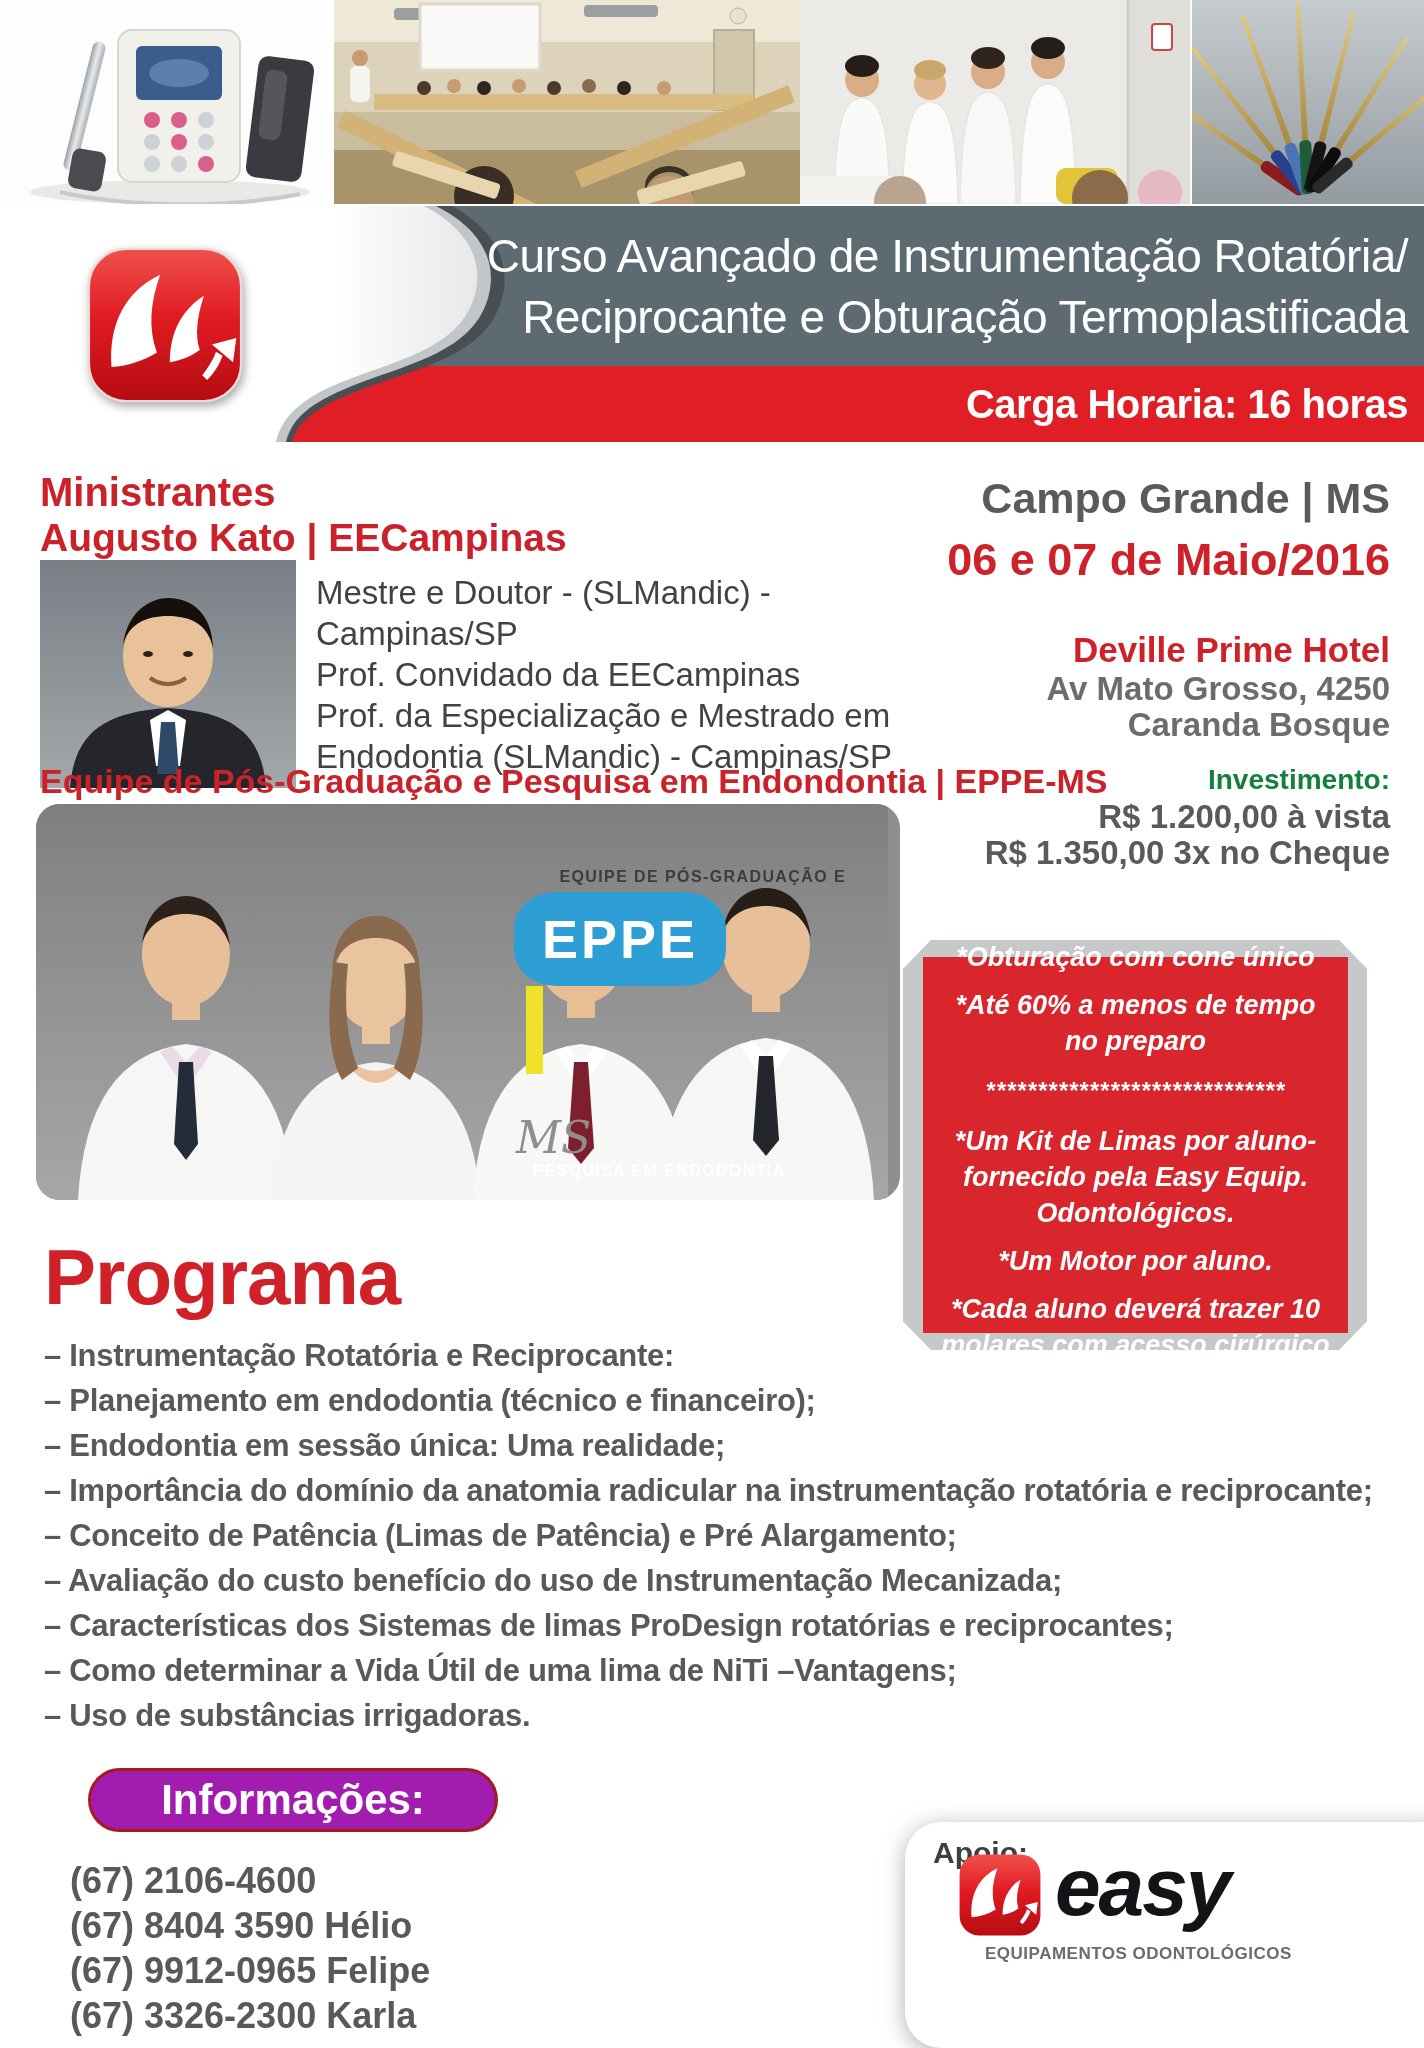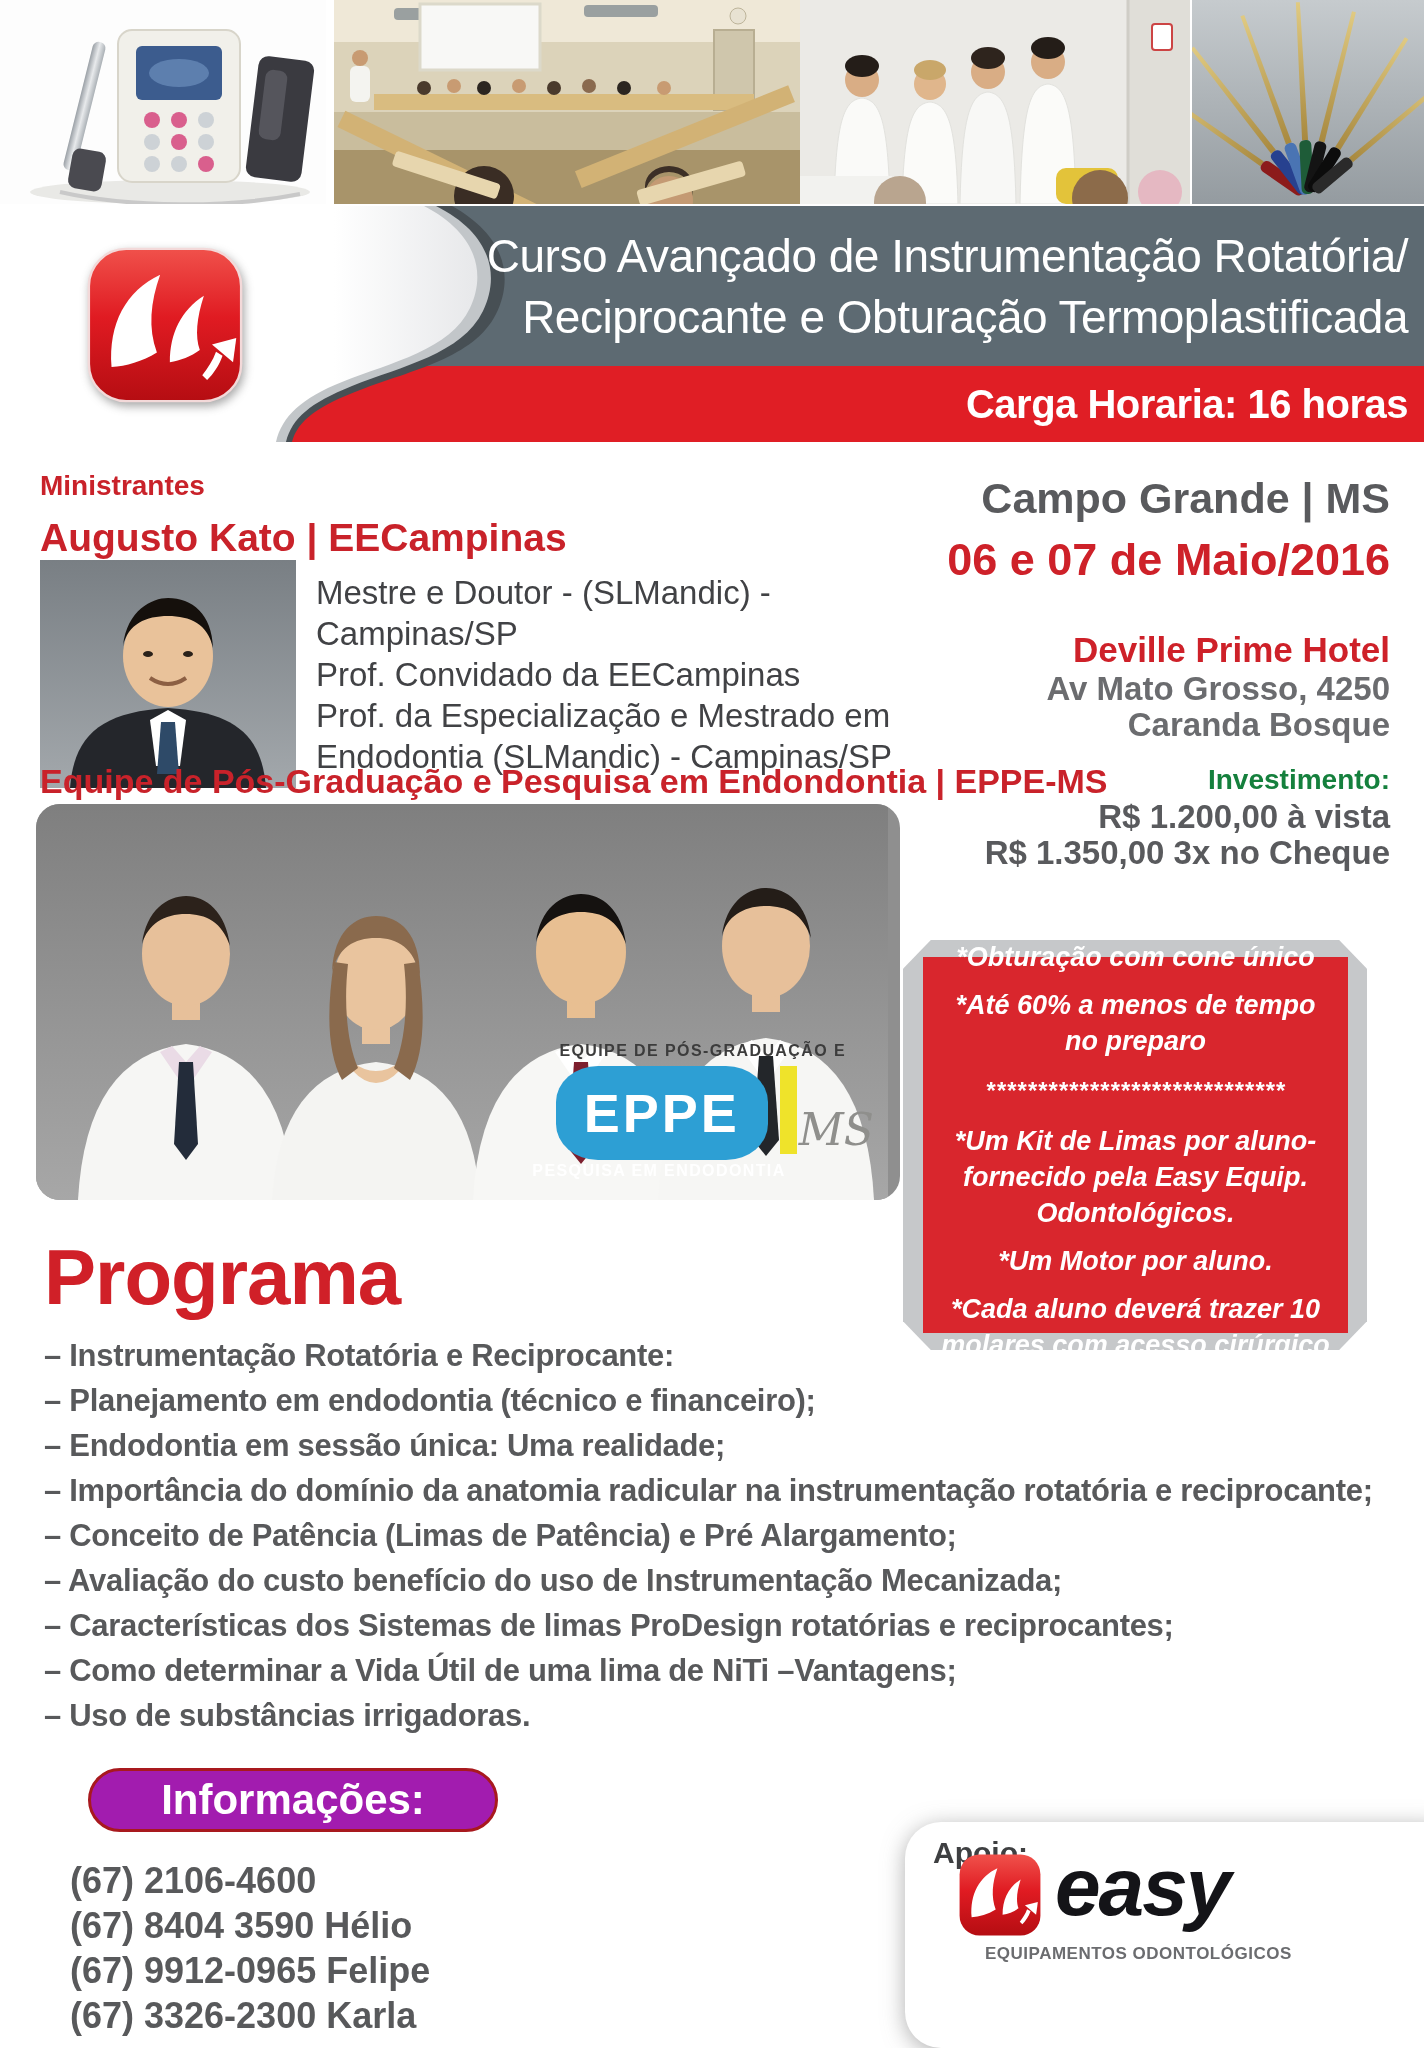--- a/index.html
+++ b/index.html
@@ -22,33 +22,33 @@
     right:16px;top:226px;width:1000px;text-align:right;color:#ffffff;
     font-size:46px;line-height:61px;font-weight:400;letter-spacing:-.5px;
   }
   .carga{
     right:16px;top:366px;height:76px;line-height:76px;color:#fff;
     font-size:40px;font-weight:700;letter-spacing:-.5px;
   }
 
   
   .red-label{color:#c9222a;font-weight:bold;}
-  .ministrantes{left:40px;top:470px;font-size:28px;}
+  .ministrantes{left:40px;top:470px;font-size:40px;}
   .speaker-name{left:40px;top:516px;font-size:39px;}
   .portrait{left:40px;top:560px;width:256px;height:228px;overflow:hidden;}
   .bio{left:316px;top:572px;width:640px;color:#414245;font-size:33px;line-height:41px;}
   .equipe-heading{left:40px;top:762px;font-size:34px;}
 
   .group-photo{
     left:36px;top:804px;width:864px;height:396px;border-radius:24px;overflow:hidden;
     background:#8f8f8f;
   }
   .eppe{right:26px;bottom:20px;width:360px;text-align:center;}
   .eppe-top{color:#3c3c3c;font-size:16px;font-weight:bold;letter-spacing:1.4px;text-align:right;padding-right:28px;}
-  .eppe-row{display:flex;align-items:flex-start;justify-content:flex-end;margin-top:6px;}
+  .eppe-row{display:flex;align-items:flex-start;justify-content:flex-end;margin-top:6px;flex-direction:column;}
   .eppe-badge{
     width:212px;height:94px;background:#2d9fd4;border-radius:42px/36px;
     color:#fff;font-size:54px;font-weight:bold;letter-spacing:3px;line-height:94px;text-align:center;
   }
   .eppe-bar{width:17px;height:88px;background:#efe32a;margin-left:12px;}
   .eppe-ms{
     font-family:"DejaVu Serif","Liberation Serif",serif;font-style:italic;
     font-size:44px;color:#8f8f8c;margin-left:2px;margin-top:42px;line-height:1;
   }
   .eppe-bottom{color:#fff;font-size:16px;font-weight:bold;letter-spacing:1.4px;margin-top:2px;text-align:center;padding-right:70px;}

